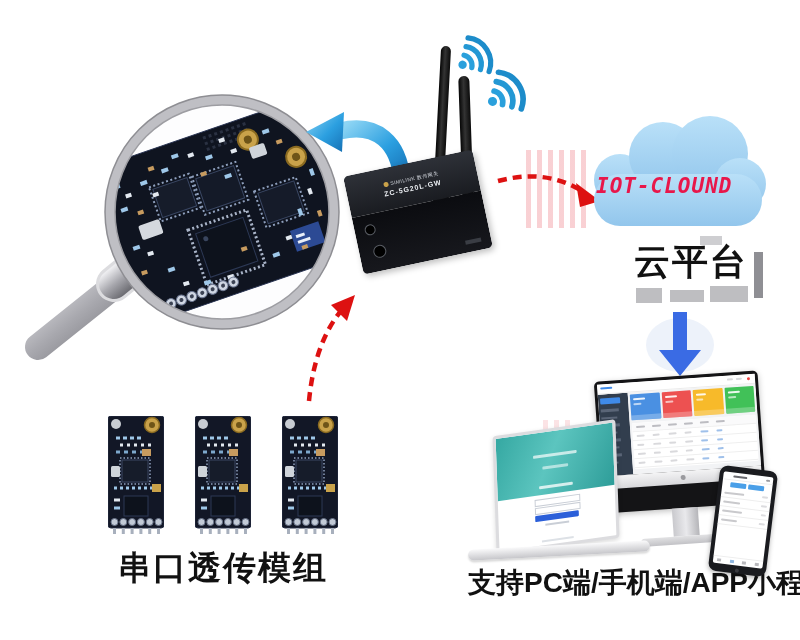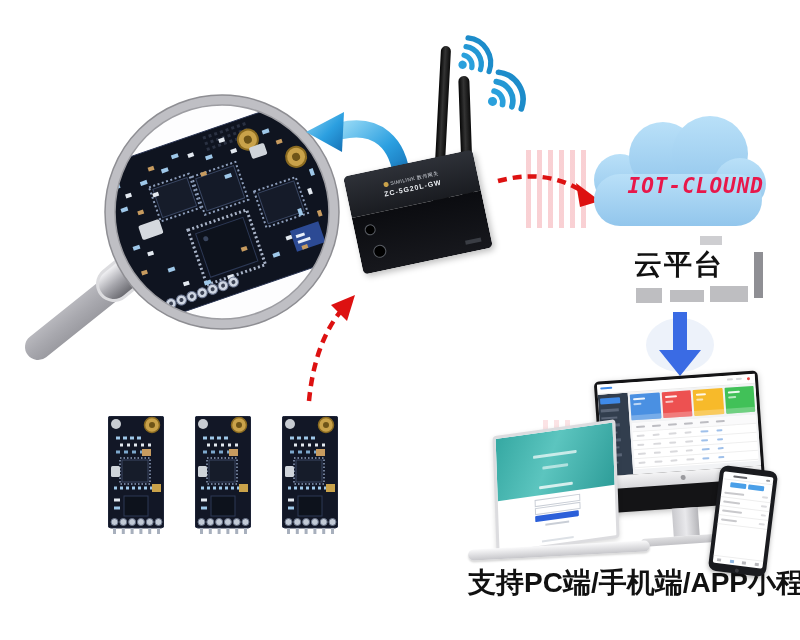--- a/index.html
+++ b/index.html
@@ -246,24 +246,24 @@
       </linearGradient>
     </defs>
     <g fill="url(#cg)">
       <circle cx="32" cy="64" r="26"></circle>
       <circle cx="75" cy="40" r="34"></circle>
       <circle cx="122" cy="38" r="38"></circle>
       <circle cx="152" cy="68" r="26"></circle>
       <rect x="6" y="58" width="168" height="52" rx="26"></rect>
     </g>
   </svg>
-  <div class="label" style="left:596px;top:174px;width:168px;text-align:right;font-size:21px;font-style:italic;
+  <div class="label" style="left:596px;top:174px;width:168px;text-align:left;font-size:21px;font-style:italic;
        letter-spacing:1px;color:#e8174a;font-family:'DejaVu Sans Mono',monospace;">IOT-CLOUND</div>
 
-  <div class="label" style="left:634px;top:246px;font-size:28px;letter-spacing:2px;">云平台</div>
+  <div class="label" style="left:634px;top:238px;font-size:36px;letter-spacing:2px;">云平台</div>
   <div class="ghost" style="left:636px;top:288px;width:26px;height:15px;"></div>
   <div class="ghost" style="left:670px;top:290px;width:34px;height:12px;"></div>
   <div class="ghost" style="left:710px;top:286px;width:38px;height:16px;"></div>
   <div class="ghost" style="left:700px;top:236px;width:22px;height:9px;background:#c6c6c9;"></div>
   <div class="abs" style="left:754px;top:252px;width:9px;height:46px;background:#8f8f94;"></div>
 
   <svg class="abs" style="left:645px;top:300px;" width="70" height="85" viewBox="0 0 70 85">
     <ellipse cx="35" cy="45" rx="34" ry="27" fill="#edf2fa"></ellipse>
     <rect x="28" y="12" width="14" height="40" fill="#3a6be4"></rect>
     <polygon points="14,50 56,50 35,76" fill="#3a6be4"></polygon>
@@ -303,20 +303,21 @@
           <circle cx="41.7" cy="106" r="3.5" fill="#c2cad6" stroke="#667086"></circle>
             <circle cx="50.5" cy="106" r="3.5" fill="#c2cad6" stroke="#667086"></circle>
         </g>
       </symbol>
     </defs>
   <use href="#mod" x="13" y="8"></use>
       <use href="#mod" x="100" y="8"></use>
       <use href="#mod" x="187" y="8"></use>
     </svg>
 
+  <div class="label" style="left:118px;top:546px;font-size:33px;letter-spacing:2px;">串口透传模组</div>
 
   <div class="laptop-screen">
     <div class="lap-teal">
       <div class="wline" style="left:50%;top:22px;width:44px;height:3px;margin-left:-22px;opacity:.8;"></div>
       <div class="wline" style="left:50%;top:34px;width:26px;height:2.5px;margin-left:-13px;opacity:.65;"></div>
       <div class="wline" style="left:50%;bottom:6px;width:34px;height:3px;margin-left:-17px;opacity:.9;"></div>
     </div>
     <div style="position:relative;height:45%;">
       <div class="finput" style="left:50%;top:4px;width:44px;height:5px;margin-left:-22px;"></div>
       <div class="finput" style="left:50%;top:12px;width:44px;height:5px;margin-left:-22px;"></div>

